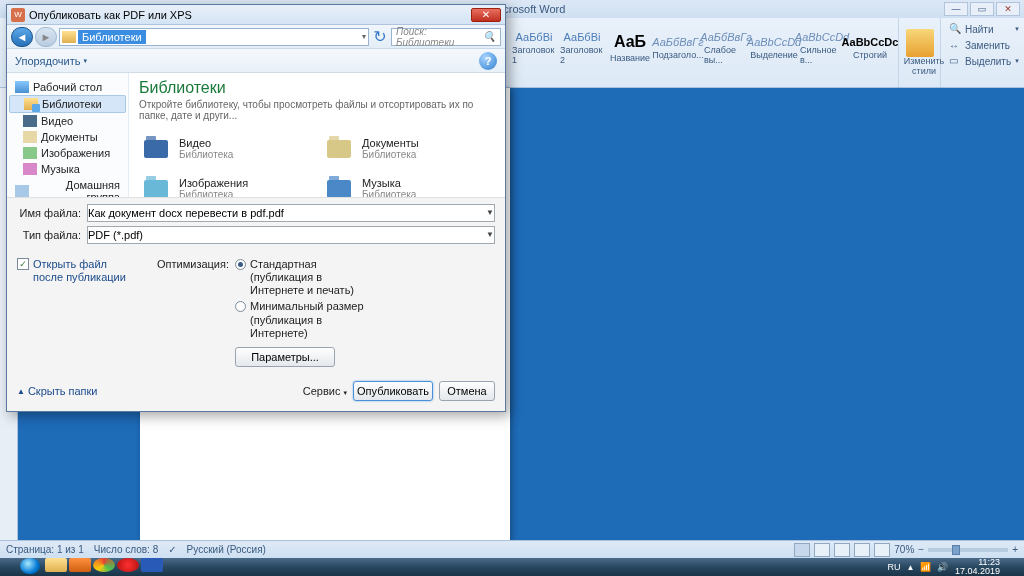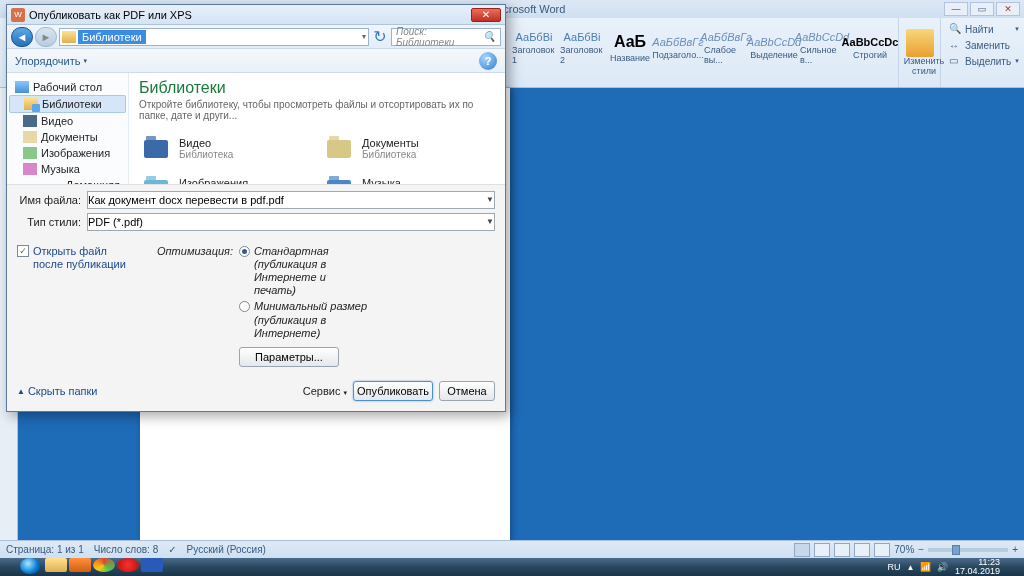--- a/index.html
+++ b/index.html
@@ -99,21 +99,21 @@
 .dropdown-arrow { font-size: 8px; color: #444; }
 
 .dlg-options { padding: 8px 10px; display: flex; gap: 20px; font-size: 11px; background: #f4f4f4; }
 .opt-col { display: flex; flex-direction: column; gap: 4px; }
 .chk-line { display: flex; align-items: flex-start; gap: 4px; }
 .chk { width: 12px; height: 12px; border: 1px solid #7a8a9a; background: #fff; display: inline-flex; align-items: center; justify-content: center; font-size: 9px; color: #3a7a3a; flex-shrink: 0; }
 .chk.checked::after { content: '✓'; }
 .radio { width: 11px; height: 11px; border: 1px solid #7a8a9a; border-radius: 50%; background: #fff; display: inline-flex; align-items: center; justify-content: center; flex-shrink: 0; margin-top: 1px; }
 .radio.on::after { content:''; width: 5px; height: 5px; background: #3a5a8a; border-radius: 50%; }
 .opt-label { color: #1a4a8a; line-height: 1.2; }
-.opt-text { color: #222; line-height: 1.2; font-style: italic; }
+.opt-text { color: #222; line-height: 1.2; }
 .btn { height: 20px; padding: 0 12px; background: linear-gradient(#fefefe,#e4e8ec); border: 1px solid #9aa4b0; border-radius: 3px; font-size: 11px; cursor: pointer; display: inline-flex; align-items: center; justify-content: center; }
 .btn.primary { border-color: #4a90d8; box-shadow: 0 0 2px #6aa8e8; }
 
 .dlg-footer { padding: 6px 10px 10px; display: flex; align-items: center; background: #f4f4f4; font-size: 11px; }
 .hide-folders { display: flex; align-items: center; gap: 3px; color: #1a4a8a; cursor: pointer; }
 .footer-btns { margin-left: auto; display: flex; align-items: center; gap: 6px; }
 .tools-link { color: #222; cursor: pointer; }
 
 svg { display: block; }
 </style>
@@ -351,21 +351,21 @@
   </div>
   <div class="dlg-fields">
     <div class="field-row">
       <div class="field-label">Имя файла:</div>
       <div class="field-input">
         <span>Как документ docx перевести в pdf.pdf</span>
         <span class="dropdown-arrow">▼</span>
       </div>
     </div>
     <div class="field-row">
-      <div class="field-label">Тип стили:</div>
+      <div class="field-label">Тип файла:</div>
       <div class="field-input">
         <span>PDF (*.pdf)</span>
         <span class="dropdown-arrow">▼</span>
       </div>
     </div>
   </div>
   <div class="dlg-options">
     <div class="opt-col" style="width:120px">
       <div class="chk-line">
         <span class="chk checked"></span>

